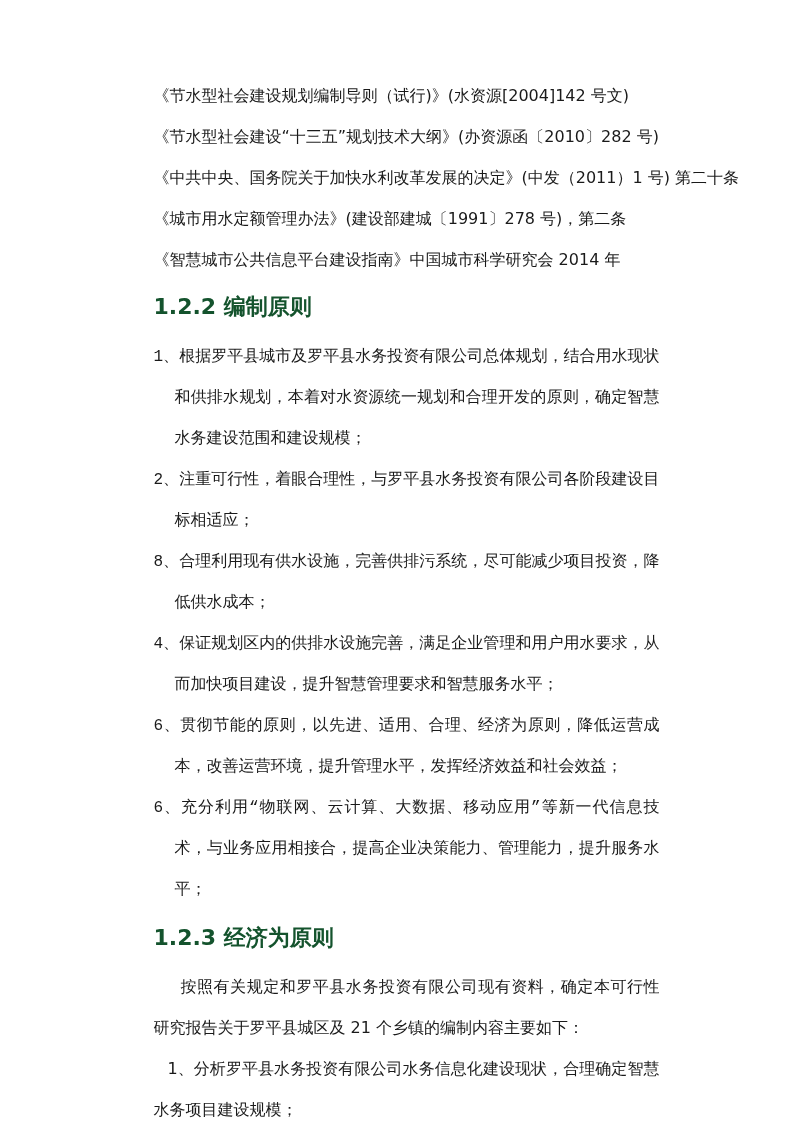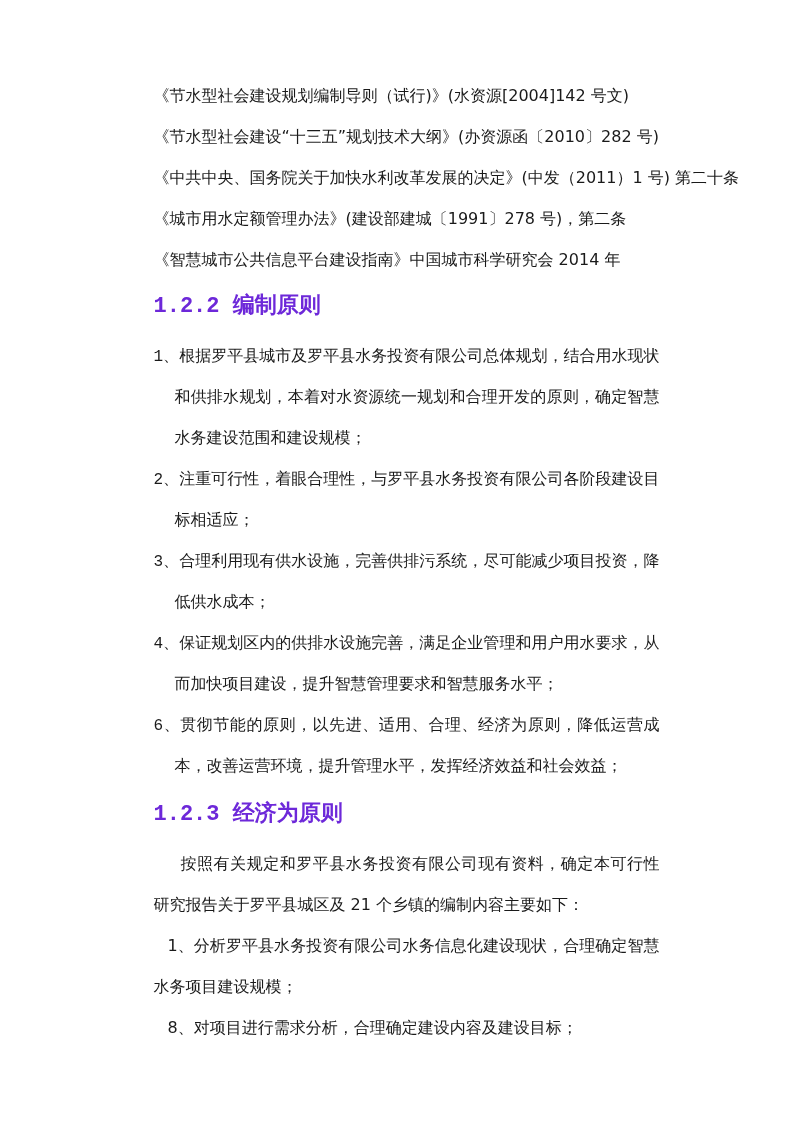--- a/index.html
+++ b/index.html
@@ -22,23 +22,22 @@
   }
   .ref-line {
     margin: 0;
     line-height: 41px;
     white-space: nowrap;
   }
   .section-heading {
     font-size: 22px;
     font-weight: 700;
     line-height: 30px;
-    color: #6d28d9;
+    color: #14532d;
     margin: 12px 0 15px 0;
-    font-family: Liberation Mono, monospace;
   }
   .section-heading.second {
     margin: 12px 0 13px 0;
   }
   .principle-item {
     margin: 0;
     line-height: 41px;
     padding-left: 21px;
     text-indent: -21px;
     text-align: justify;
@@ -68,23 +67,24 @@
     <p class="ref-line">《中共中央、国务院关于加快水利改革发展的决定》(中发（2011）1 号) 第二十条</p>
     <p class="ref-line">《城市用水定额管理办法》(建设部建城〔1991〕278 号)，第二条</p>
     <p class="ref-line">《智慧城市公共信息平台建设指南》中国城市科学研究会 2014 年</p>
   </section>
 
   <h2 class="section-heading">1.2.2 编制原则</h2>
 
   <section>
     <p class="principle-item">1、根据罗平县城市及罗平县水务投资有限公司总体规划，结合用水现状和供排水规划，本着对水资源统一规划和合理开发的原则，确定智慧水务建设范围和建设规模；</p>
     <p class="principle-item">2、注重可行性，着眼合理性，与罗平县水务投资有限公司各阶段建设目标相适应；</p>
-    <p class="principle-item">3、合理利用现有供水设施，完善供排污系统，尽可能减少项目投资，降低供水成本；</p>
+    <p class="principle-item">8、合理利用现有供水设施，完善供排污系统，尽可能减少项目投资，降低供水成本；</p>
     <p class="principle-item">4、保证规划区内的供排水设施完善，满足企业管理和用户用水要求，从而加快项目建设，提升智慧管理要求和智慧服务水平；</p>
     <p class="principle-item">6、贯彻节能的原则，以先进、适用、合理、经济为原则，降低运营成本，改善运营环境，提升管理水平，发挥经济效益和社会效益；</p>
+    <p class="principle-item">6、充分利用“物联网、云计算、大数据、移动应用”等新一代信息技术，与业务应用相接合，提高企业决策能力、管理能力，提升服务水平；</p>
   </section>
 
   <h2 class="section-heading second">1.2.3 经济为原则</h2>
 
   <section>
     <p class="intro-para">按照有关规定和罗平县水务投资有限公司现有资料，确定本可行性研究报告关于罗平县城区及 21 个乡镇的编制内容主要如下：</p>
     <p class="content-item">1、分析罗平县水务投资有限公司水务信息化建设现状，合理确定智慧水务项目建设规模；</p>
     <p class="content-item">8、对项目进行需求分析，合理确定建设内容及建设目标；</p>
   </section>
 

